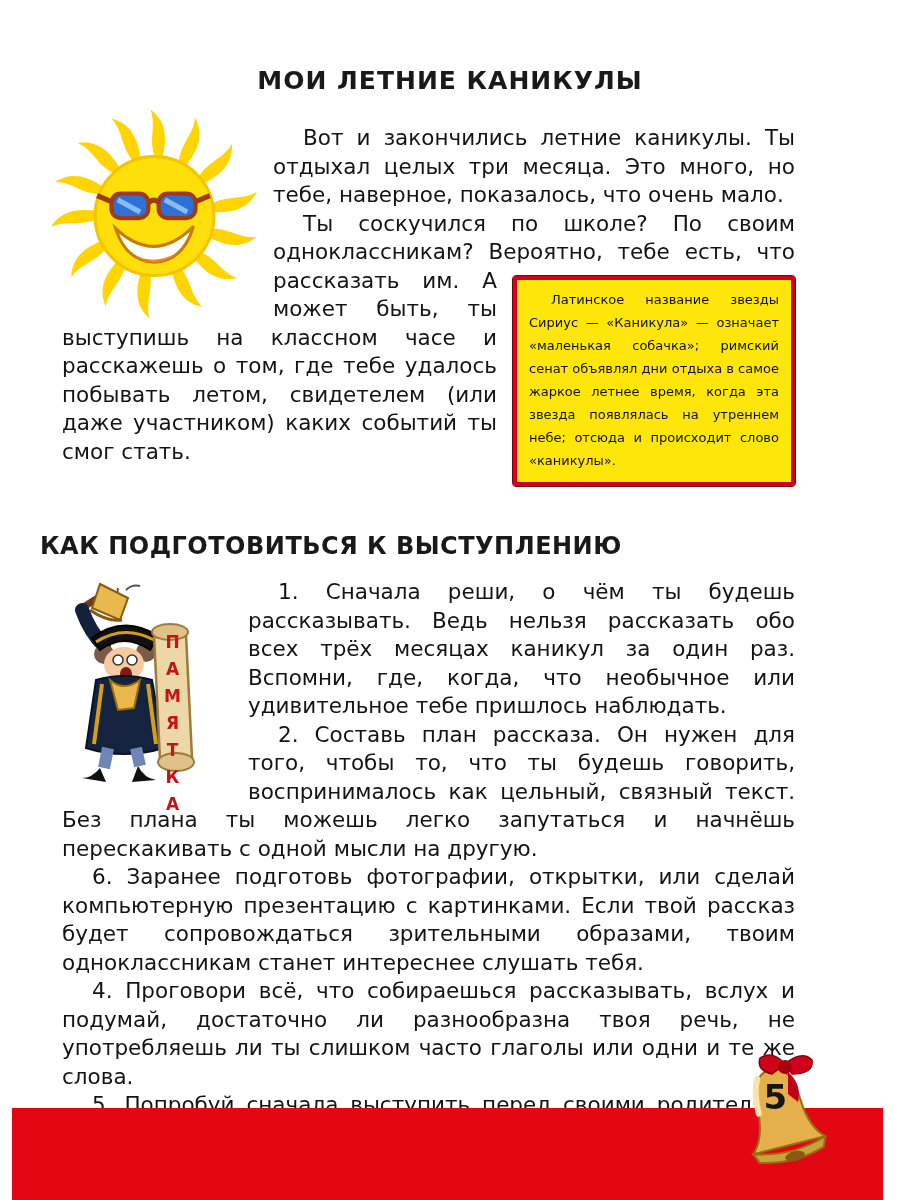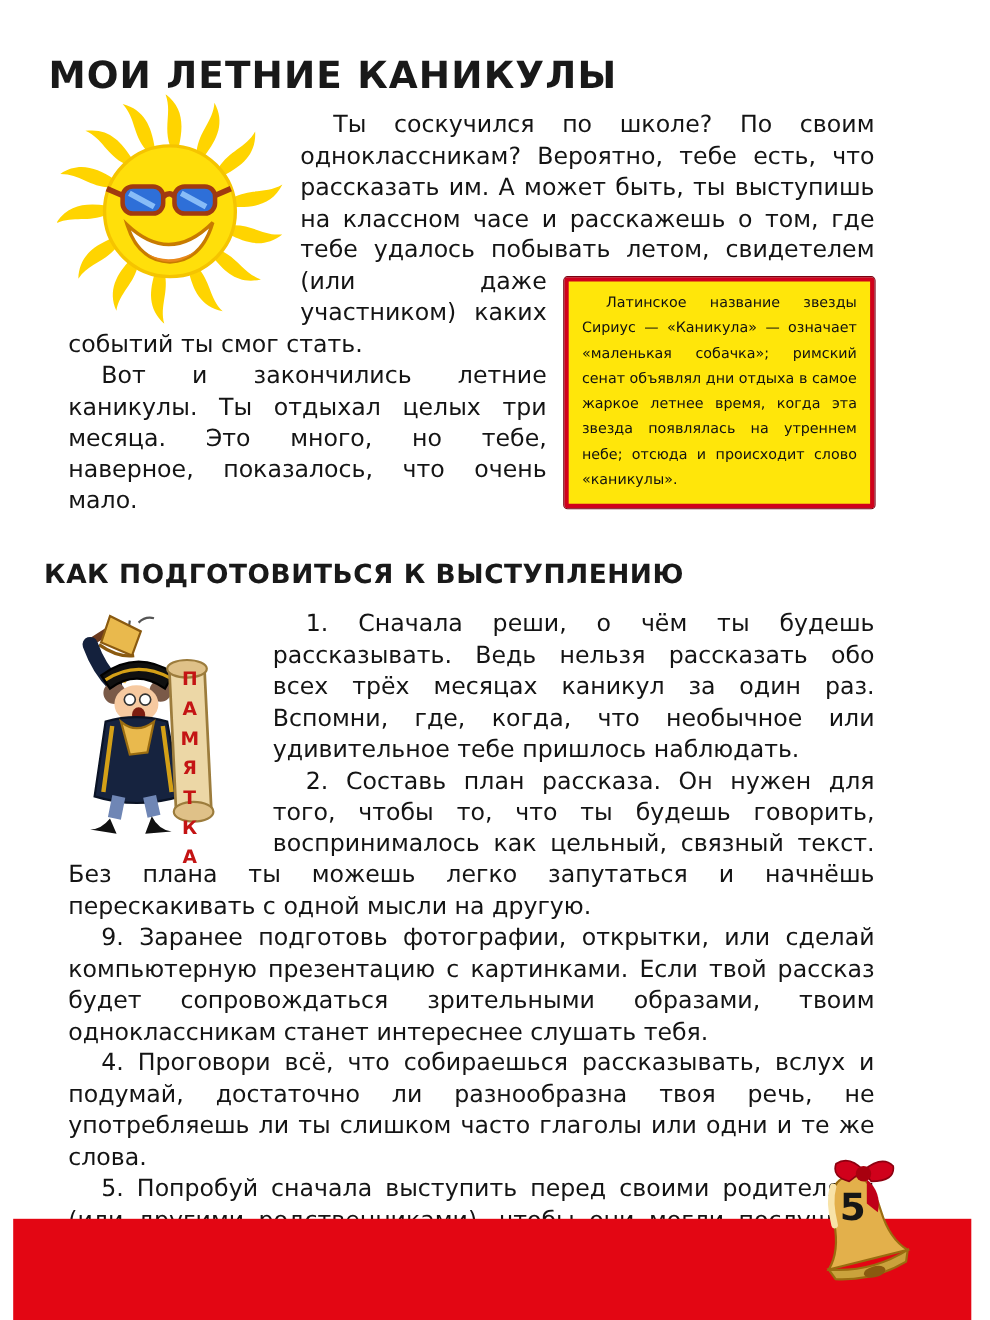--- a/index.html
+++ b/index.html
@@ -7,22 +7,23 @@
     position:relative;
     width:900px;height:1200px;
     margin:0 auto;
     background:#ffffff;
     overflow:hidden;
     font-family:"DejaVu Sans","Liberation Sans",sans-serif;
     color:#141414;
   }
   
   h1.page-title{
-    margin:4px;padding:50px 40px 0 40px;
-    font-size:34px;line-height:30px;
+    margin:16px;padding:50px 40px 0 40px;
+    text-align:center;
+    font-size:25px;line-height:30px;
     font-weight:bold;letter-spacing:1px;
     color:#191919;
   }
   h2.section-title{
     clear:both;
     margin:0;padding:34px 40px 6px 40px;
     font-size:24px;line-height:28px;
     font-weight:bold;letter-spacing:.5px;
     color:#191919;
   }
@@ -132,22 +133,22 @@
         <path d="M62 114 Q100 150 138 112 Q128 146 100 147 Q72 146 62 114 Z" fill="#ffffff" stroke="#c87b00" stroke-width="3"></path>
         <path d="M80 140 Q100 150 122 138 Q112 147 100 147 Q88 147 80 140 Z" fill="#e8881a"></path>
       </svg>
     </div>
 
     <div class="kb-spacer"></div>
     <aside class="knowbox">
       <p class="kb-body">Латинское название звезды Сириус — «Каникула» — означает «маленькая собачка»; римский сенат объявлял дни отдыха в самое жаркое летнее время, когда эта звезда появлялась на утреннем небе; отсюда и происходит слово «каникулы».</p>
     </aside>
 
+    <p>Вот и закончились летние каникулы. Ты отдыхал целых три месяца. Это много, но тебе, наверное, показалось, что очень мало.</p>
     <p>Ты соскучился по школе? По своим одноклассникам? Вероятно, тебе есть, что рассказать им. А может быть, ты выступишь на классном часе и расскажешь о том, где тебе удалось побывать летом, свидетелем (или даже участником) каких событий ты смог стать.</p>
-    <p>Вот и закончились летние каникулы. Ты отдыхал целых три месяца. Это много, но тебе, наверное, показалось, что очень мало.</p>
   </div>
 
   <h2 class="section-title">КАК ПОДГОТОВИТЬСЯ К ВЫСТУПЛЕНИЮ</h2>
 
   <div class="content">
 
     <div class="crier-float">
       <svg viewBox="0 0 180 212" width="180" height="212">
 
         <path d="M74 10 Q80 4 88 6 M70 22 Q64 16 66 8" stroke="#555" stroke-width="2" fill="none"></path>
@@ -180,21 +181,21 @@
 
         <path d="M102 54 Q118 46 134 54 L140 178 Q124 190 108 180 Z" fill="#ecd7a6" stroke="#9c7c3c" stroke-width="2.5"></path>
         <ellipse cx="118" cy="52" rx="18" ry="8" fill="#dfc188" stroke="#9c7c3c" stroke-width="2"></ellipse>
         <ellipse cx="124" cy="182" rx="18" ry="9" fill="#dfc188" stroke="#9c7c3c" stroke-width="2"></ellipse>
       </svg>
       <div class="scroll-label">ПАМЯТКА</div>
     </div>
 
     <p>1. Сначала реши, о чём ты будешь рассказывать. Ведь нельзя рассказать обо всех трёх месяцах каникул за один раз. Вспомни, где, когда, что необычное или удивительное тебе пришлось наблюдать.</p>
     <p>2. Составь план рассказа. Он нужен для того, чтобы то, что ты будешь говорить, воспринималось как цельный, связный текст. Без плана ты можешь легко запутаться и начнёшь перескакивать с одной мысли на другую.</p>
-    <p>9. Заранее подготовь фотографии, открытки, или сделай компьютерную презентацию с картинками. Если твой рассказ будет сопровождаться зрительными образами, твоим одноклассникам станет интереснее слушать тебя.</p>
+    <p>6. Заранее подготовь фотографии, открытки, или сделай компьютерную презентацию с картинками. Если твой рассказ будет сопровождаться зрительными образами, твоим одноклассникам станет интереснее слушать тебя.</p>
     <p>4. Проговори всё, что собираешься рассказывать, вслух и подумай, достаточно ли разнообразна твоя речь, не употребляешь ли ты слишком часто глаголы или одни и те же слова.</p>
     <p>5. Попробуй сначала выступить перед своими родителями (или другими родственниками), чтобы они могли послушать тебя и, если нужно, подкорректировать твой рассказ.</p>
   </div>
 
   <div class="bottom-bar"></div>
 
   <div class="page-bell">
     <svg viewBox="0 0 110 130" width="110" height="130">
       <g transform="rotate(-14 55 70)">
 

